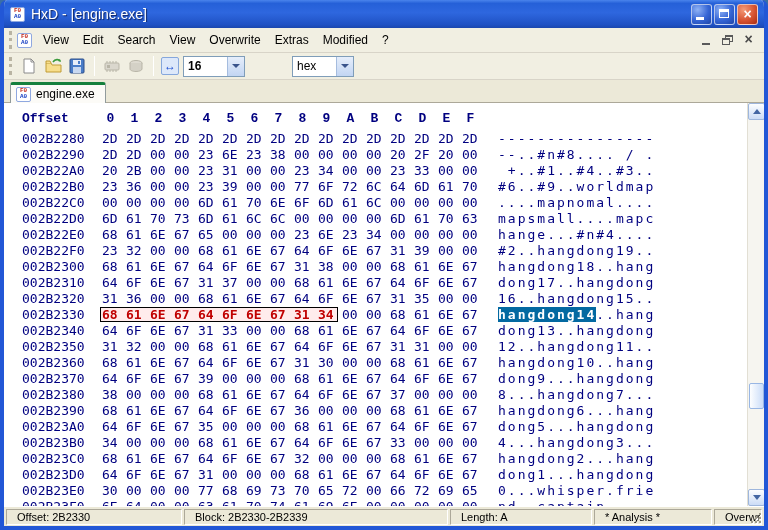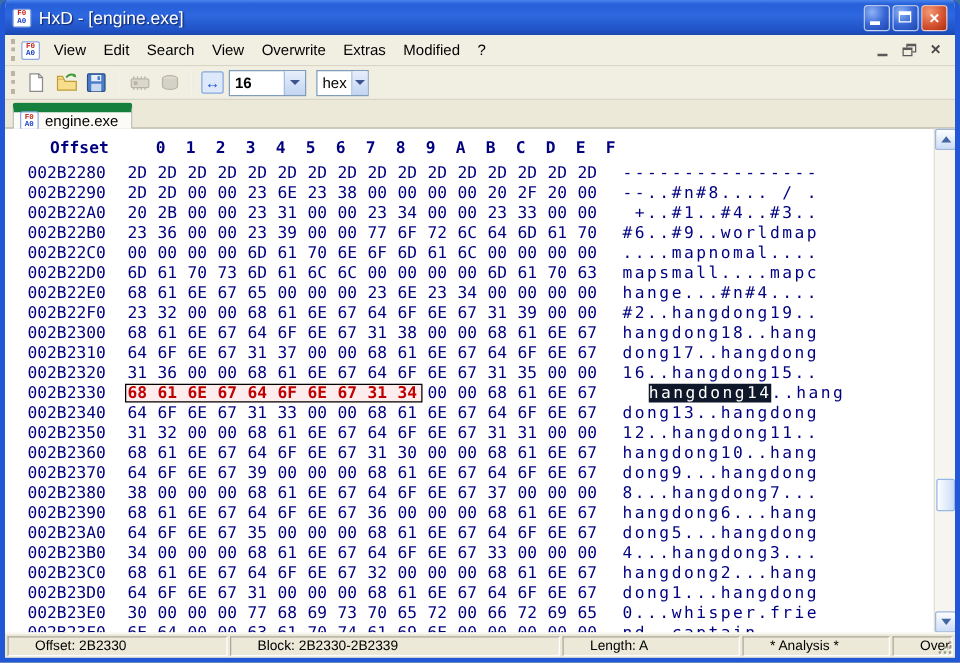--- a/index.html
+++ b/index.html
@@ -52,55 +52,55 @@
   .tsep{width:1px;height:20px;background:#C6C2B2;border-right:1px solid #fff;margin:0 5px;}
   .combo{height:21px;background:#fff;border:1px solid #7F9DB9;display:flex;align-items:center;margin-right:8px;}
   .combo .val{font-size:12px;padding:0 4px;flex:1;color:#000;}
   .combo .drop{width:17px;height:19px;background:linear-gradient(180deg,#E6EEFB,#C2D5F3);border-left:1px solid #A5BCDE;
     display:flex;align-items:center;justify-content:center;}
   .combo .drop i{display:block;width:0;height:0;border-left:4px solid transparent;border-right:4px solid transparent;border-top:4px solid #3A548C;}
   .wicon{width:18px;height:18px;border:1px solid #86A7DC;background:#DDE8FA;border-radius:2px;
     color:#1D4ED0;font-size:12px;line-height:16px;text-align:center;margin:0 4px 0 2px;}
   
   .tabbar{height:23px;background:#ECE9D8;border-bottom:1px solid #ACA899;display:flex;align-items:flex-end;padding:0 0 0 6px;}
-  .tab{height:21px;background:#FCFBF7;border:1px solid #919B9C;border-bottom:none;border-top:8px solid #15803d;
+  .tab{height:21px;background:#FCFBF7;border:1px solid #919B9C;border-bottom:none;border-top:3px solid #15803d;
     border-radius:3px 3px 0 0;display:flex;align-items:center;padding:0 10px 0 5px;gap:5px;margin-bottom:-1px;}
   .tab-label{font-size:12px;color:#000;}
   
   .content{position:relative;height:403px;background:#fff;
     font-family:"DejaVu Sans Mono","Liberation Mono",monospace;font-size:13px;color:#000080;}
-  .hex-header{position:absolute;top:8px;left:36px;right:17px;white-space:nowrap;font-weight:bold;}
+  .hex-header{position:absolute;top:8px;left:18px;right:17px;white-space:nowrap;font-weight:bold;font-family:Liberation Mono, monospace;}
   .hex-rows{position:absolute;top:28px;left:18px;right:17px;bottom:0;overflow:hidden;white-space:nowrap;}
   .hrow{height:16px;line-height:16px;white-space:nowrap;}
   .cell-off{display:inline-block;width:72px;margin-right:8px;}
   .hdr-off{font-weight:bold;}
   .byte{display:inline-block;width:17px;margin-right:7px;white-space:pre;}
   .hdrb{text-align:center;}
   .asciiblk{display:inline-block;margin-left:12px;letter-spacing:2px;white-space:pre;}
   .selbox{display:inline-block;border:1px solid #000;background:#FFECEC;padding:0 2px 0 1px;
     margin:0 4px 0 -2px;height:15px;line-height:14px;vertical-align:top;}
   .selbox .byte{color:#C00000;font-weight:bold;}
   .selbox .byte:last-child{margin-right:0;}
-  .asel{background:#0f172a;color:#fff;font-weight:normal;margin-left:21px;}
+  .asel{background:#0369a1;color:#fff;font-weight:bold;}
   
   .vscroll{position:absolute;top:0;right:0;width:17px;height:100%;background:#F6F5F0;border-left:1px solid #E2DFD4;}
   .sbtn{position:absolute;left:0;width:17px;height:17px;background:linear-gradient(180deg,#FDFEFF,#CCDCF6);
     border:1px solid #9EB6DC;border-radius:2px;display:flex;align-items:center;justify-content:center;}
   .sbtn.up{top:0;}
   .sbtn.down{bottom:0;}
   .sbtn i{display:block;width:0;height:0;border-left:4px solid transparent;border-right:4px solid transparent;}
   .sbtn.up i{border-bottom:5px solid #4466A3;}
   .sbtn.down i{border-top:5px solid #4466A3;}
   .sthumb{position:absolute;left:1px;width:15px;top:280px;height:26px;
     background:linear-gradient(90deg,#FDFEFF,#CBDDF8);border:1px solid #98B6E4;border-radius:2px;}
   
   .statusbar{height:20px;background:#ECE9D8;display:flex;align-items:stretch;gap:2px;padding:2px 2px 1px 2px;
     border-top:1px solid #fff;position:relative;}
   .spanel{border:1px solid;border-color:#ACA899 #FFFFFF #FFFFFF #ACA899;font-size:11px;color:#000;
-    display:flex;align-items:center;padding:0 21px;white-space:nowrap;overflow:hidden;}
+    display:flex;align-items:center;padding:0 10px;white-space:nowrap;overflow:hidden;}
   .sp1{width:176px;} .sp2{width:264px;} .sp3{width:142px;} .sp4{width:118px;} .sp5{flex:1;text-align:center;}
   .grip{position:absolute;right:1px;bottom:1px;width:13px;height:13px;}
   .grip span{position:absolute;width:2px;height:2px;background:#9D9A8B;box-shadow:1px 1px 0 #fff;}
   .g1{right:2px;bottom:2px;} .g2{right:6px;bottom:2px;} .g3{right:10px;bottom:2px;}
   .g4{right:2px;bottom:6px;} .g5{right:6px;bottom:6px;} .g6{right:2px;bottom:10px;}
 </style>
 </head>
 <body>
 
 <div class="window">
@@ -193,21 +193,21 @@
         </svg>
     </div>
     <div class="tsep"></div>
     <div class="wicon">↔</div>
     <div class="combo" style="width:62px;font-weight:bold;">
       <span class="val">16</span>
       <span class="drop">
           <i></i>
         </span>
     </div>
-    <div class="combo" style="width:42px;">
+    <div class="combo" style="width:62px;margin-left:39px;">
       <span class="val">hex</span>
       <span class="drop">
           <i></i>
         </span>
     </div>
   </div>
 
   <div class="tabbar">
     <div class="tab">
       <div class="hxd-mini">

